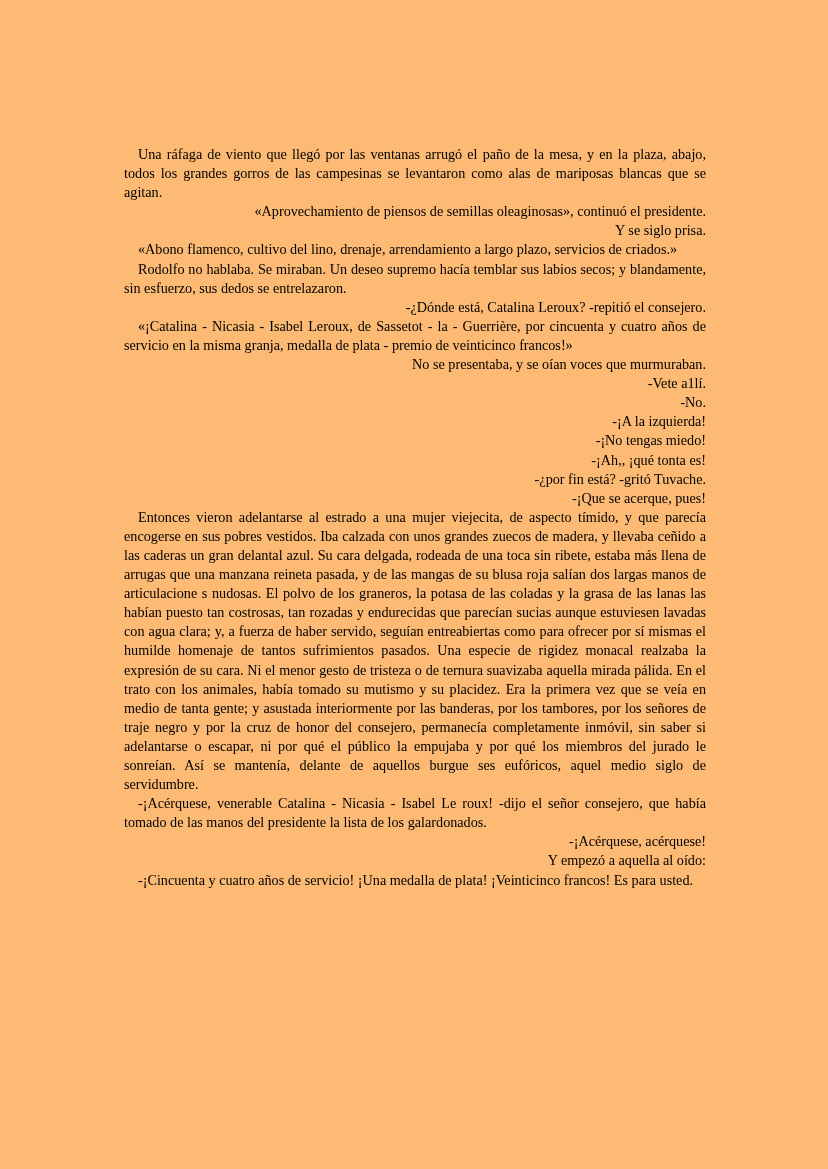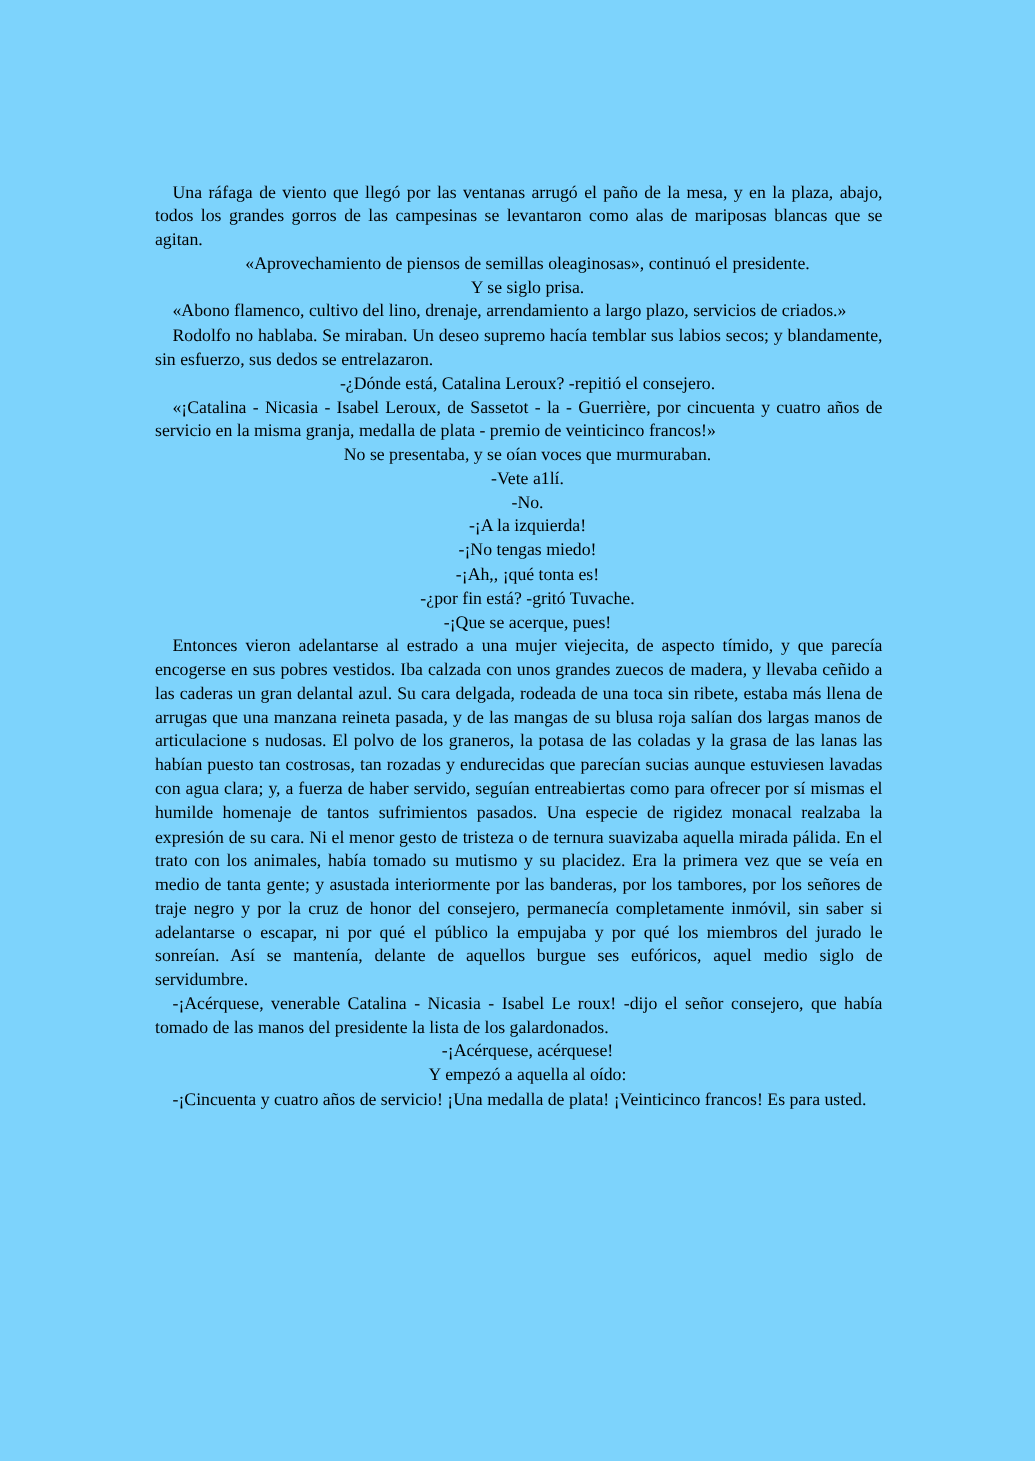--- a/index.html
+++ b/index.html
@@ -5,21 +5,21 @@
 <style>
   html, body {
     margin: 0;
     padding: 0;
     background: #ffffff;
   }
   .page {
     position: relative;
     width: 828px;
     height: 1169px;
-    background: #7dd3fc;
+    background: #fdba74;
     overflow: hidden;
     box-sizing: border-box;
   }
   .text-column {
     position: absolute;
     left: 124px;
     top: 145px;
     width: 582px;
   }
   .para {
@@ -30,21 +30,21 @@
     color: #000000;
     text-align: justify;
     text-justify: inter-word;
     text-indent: 14px;
     -webkit-hyphens: none;
     hyphens: none;
     word-spacing: 0px;
   }
   
   .para.flush {
-    text-align: center;
+    text-align: right;
   }
   
 </style>
 </head>
 <body>
 
 <div class="page">
   <div class="text-column">
     <p class="para">Una ráfaga de viento que llegó por las ventanas arrugó el paño de la mesa, y en la plaza, abajo, todos los grandes gorros de las campesinas se levantaron como alas de mariposas blancas que se agitan.</p>
     <p class="para flush">«Aprovechamiento de piensos de semillas oleaginosas», continuó el presidente.</p>

